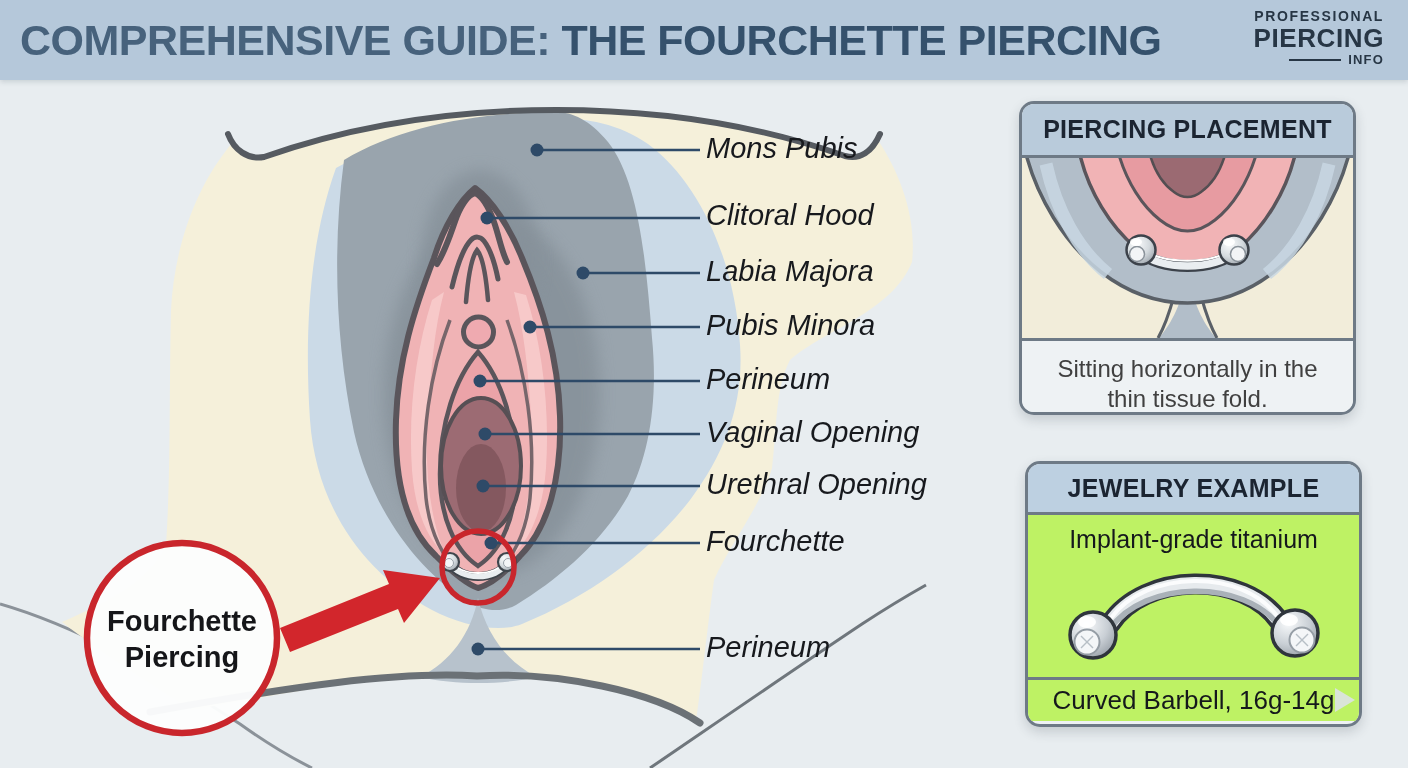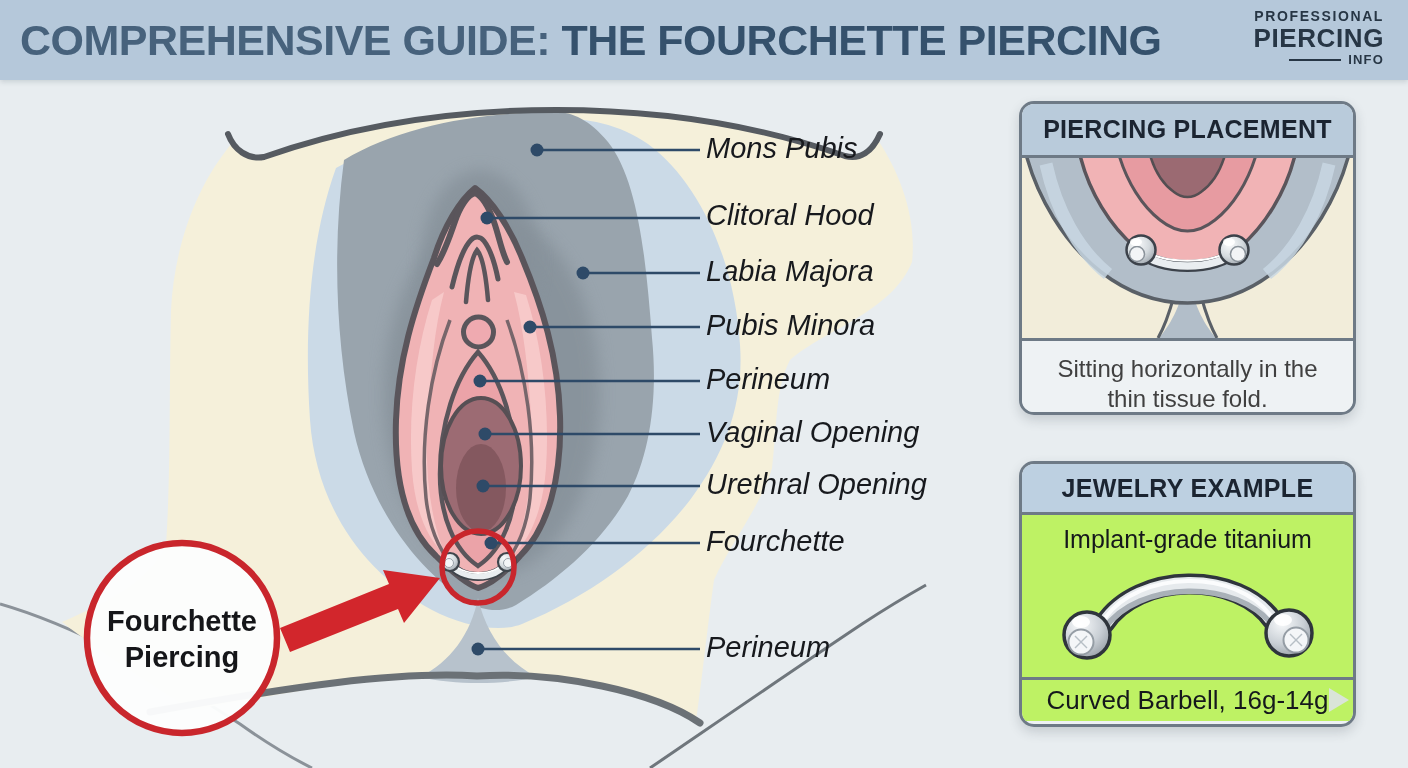--- a/index.html
+++ b/index.html
@@ -28,21 +28,21 @@
   
   .panel{position:absolute;left:1019px;width:331px;border:3.5px solid #6e7a86;border-radius:15px;
          overflow:hidden;background:#eef2f4;box-shadow:0 5px 12px rgba(40,50,60,.18);}
   .panel-header{background:#b9cbdb;border-bottom:3.5px solid #6e7a86;text-align:center;
                 font-weight:800;font-size:25px;color:#1b2431;letter-spacing:0.3px;}
   #panel-placement{top:101px;height:308px;}
   #panel-placement .panel-header{line-height:51px;height:51px;}
   #placement-art{display:block;width:331px;height:180px;background:#f2edda;}
   #placement-caption{border-top:3.5px solid #6e7a86;background:#eef2f4;text-align:center;
                      font-size:24px;line-height:30px;color:#404040;padding-top:13px;height:60px;}
-  #panel-jewelry{top:461px;height:260px;}
+  #panel-jewelry{top:461px;height:260px;margin-left:6px;}
   #panel-jewelry .panel-header{line-height:48px;height:48px;background:#bdd0e1;}
   #jewelry-body{height:162px;background:#bef264;text-align:center;}
   #jewelry-material{font-size:25px;color:#15181c;padding-top:10px;}
   #jewelry-art{display:block;margin:2px auto 0;}
   #jewelry-footer{border-top:3.5px solid #6e7a86;background:#bef264;text-align:center;
                   font-size:26px;line-height:40px;height:41px;color:#15181c;position:relative;}
   #watermark{position:absolute;right:4px;top:8px;width:0;height:0;
              border-left:20px solid #dde2e5;border-top:12px solid transparent;border-bottom:12px solid transparent;opacity:.9;}
 </style>
 </head>

